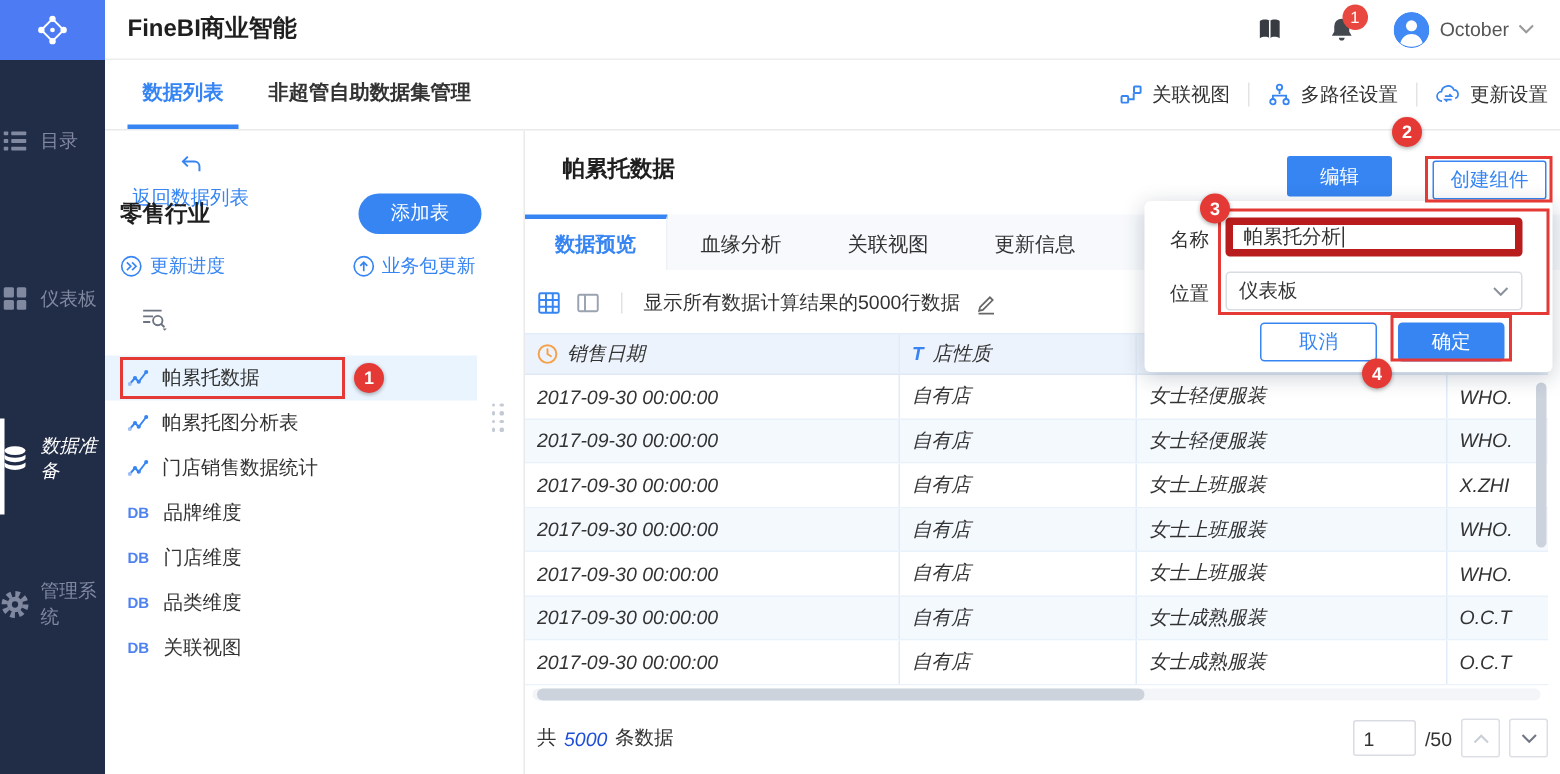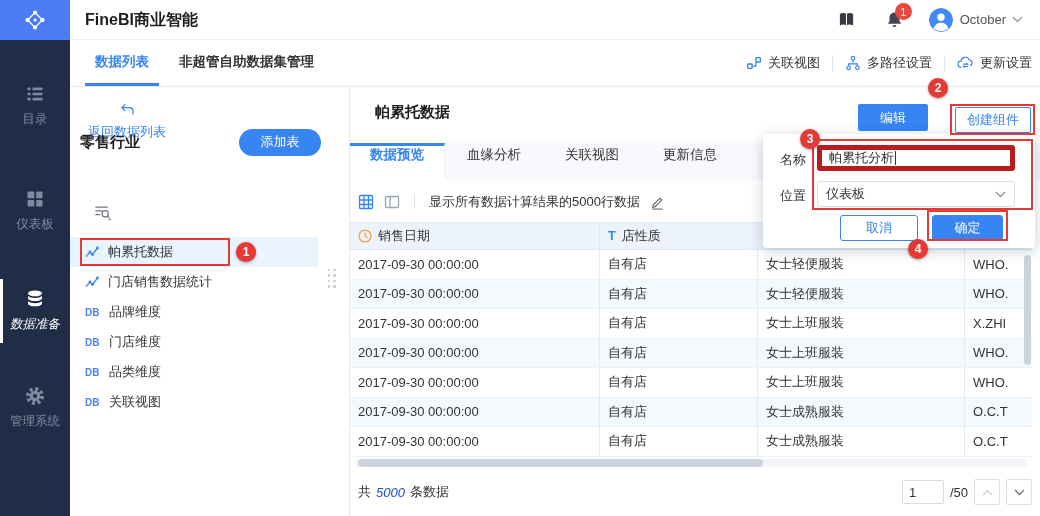--- a/index.html
+++ b/index.html
@@ -13,21 +13,21 @@
   .topbar-right{position:absolute;right:17px;top:0;height:39px;display:flex;align-items:center;}
   .tb-book{margin-right:30px;cursor:pointer;display:flex;}
   .bell-wrap{position:relative;margin-right:26px;cursor:pointer;display:flex;}
   .bell-badge{position:absolute;left:9px;top:-8px;width:17px;height:17px;border-radius:50%;background:#e8483f;color:#fff;font-size:11px;display:flex;align-items:center;justify-content:center;}
   .avatar{width:24px;height:24px;border-radius:50%;overflow:hidden;margin-right:7px;cursor:pointer;display:flex;}
   .user-name{font-size:13px;color:#555;margin-right:6px;}
   .u-chev{display:flex;cursor:pointer;}
 
   
   .sidenav{position:absolute;left:0;top:40px;width:70px;height:476px;background:#212c47;z-index:9;}
-  .nav-item{position:absolute;left:0;width:70px;display:flex;flex-direction:column;align-items:center;gap:7px;color:#8089a0;cursor:pointer;}
+  .nav-item{position:absolute;left:0;width:70px;display:flex;flex-direction:row;align-items:center;gap:7px;color:#8089a0;cursor:pointer;}
   .nav-item .nav-label{font-size:12.5px;letter-spacing:0;}
   .nav-item.active{color:#fff;}
   .nav-item.active::before{content:'';position:absolute;left:0;top:-10px;width:3px;height:64px;background:#fff;}
   #nv0{top:44px;} #nv1{top:149px;} #nv2{top:249px;font-style:italic;} #nv3{top:346px;}
 
   
   .tabbar{position:absolute;left:70px;top:40px;width:970px;height:47px;background:#fff;border-bottom:1px solid #e9e9e9;box-sizing:border-box;display:flex;align-items:stretch;z-index:8;}
   .top-tab{padding:0 10px;display:flex;align-items:center;font-size:13.5px;font-weight:bold;color:#333;border-bottom:3px solid transparent;box-sizing:border-box;cursor:pointer;}
   .top-tab.first{margin-left:15px;}
   .top-tab.second{margin-left:10px;}
@@ -56,29 +56,29 @@
   .chart-ic{width:14px;flex:0 0 14px;display:flex;}
   .drag-handle{position:absolute;left:256px;top:180px;width:12px;display:flex;flex-wrap:wrap;cursor:col-resize;}
   .drag-handle i{width:2.5px;height:2.5px;border-radius:50%;background:#c3cad4;margin:1.5px;}
 
   
   .right-panel{position:absolute;left:350px;top:87px;width:690px;height:429px;background:#fff;}
   .rp-title{position:absolute;left:25px;top:16px;margin:0;font-size:15px;color:#1f1f1f;}
   .edit-btn{position:absolute;left:508px;top:17px;width:70px;height:27px;background:#3685f2;color:#fff;border:none;border-radius:2px;font-size:13px;cursor:pointer;}
   .create-btn{position:absolute;left:605px;top:20px;width:76px;height:26px;background:#fff;color:#3685f2;border:1px solid #3685f2;border-radius:2px;font-size:13px;cursor:pointer;}
   .rp-tabs{position:absolute;left:0;top:56px;width:690px;height:37px;background:#f7f9fc;display:flex;}
-  .rp-tab{width:98px;display:flex;align-items:flex-start;justify-content:center;font-size:13.5px;color:#333;border-top:3px solid transparent;box-sizing:border-box;cursor:pointer;}
+  .rp-tab{width:98px;display:flex;align-items:center;justify-content:center;font-size:13.5px;color:#333;border-top:3px solid transparent;box-sizing:border-box;cursor:pointer;}
   .rp-tab.active{width:95px;background:#fff;border-top-color:#3685f2;color:#3685f2;font-weight:bold;border-right:1px solid #eef1f6;}
   .ctrl-row{position:absolute;left:8px;top:101px;height:28px;display:flex;align-items:center;gap:10px;}
   .ctrl-sep{width:1px;height:14px;background:#e2e2e2;margin:0 4px;}
   .ctrl-note{font-size:13px;color:#333;}
   .ctrl-ic{display:flex;cursor:pointer;}
 
   
-  .data-table{position:absolute;left:0;top:135px;width:682px;overflow:hidden;font-size:13px;color:#333;}
+  .data-table{position:absolute;left:0;top:135px;width:682px;overflow:hidden;font-size:13px;color:#333;font-style:italic;}
   .t-row{display:grid;grid-template-columns:250px 158px 207px 250px;height:29.5px;border-bottom:1px solid #e9f1fb;box-sizing:border-box;background:#fff;}
   .t-head{height:28px;background:#edf3fc;border-top:1px solid #e3edf9;border-bottom:1px solid #dfe9f6;}
   .t-cell{display:flex;align-items:center;padding-left:8px;gap:6px;border-right:1px solid #e2ecf8;box-sizing:border-box;overflow:hidden;white-space:nowrap;}
   .t-body .t-row:nth-child(even){background:#f4f9fe;}
   .t-type{color:#3685f2;font-weight:bold;font-size:12.5px;}
   .hscroll{position:absolute;left:5px;top:372px;width:672px;height:8px;background:#f3f5f8;border-radius:4px;}
   .hscroll .thumb{position:absolute;left:3px;top:0;width:405px;height:8px;background:#ccd3dd;border-radius:4px;cursor:pointer;}
   .vscroll{position:absolute;left:674px;top:166px;width:7px;height:204px;}
   .vscroll .thumb{position:absolute;left:0;top:2px;width:7px;height:110px;background:#ccd3dd;border-radius:4px;cursor:pointer;}
 
@@ -255,20 +255,40 @@
             <path d="M5.5 1.5L2 5l3.5 3.5"></path>
             <path d="M2 5h8.3a3.6 3.6 0 0 1 3.6 3.6V12"></path>
           </svg>
       </span>
       <span>返回数据列表</span>
     </div>
     <div class="pkg-row">
       <span class="pkg-title">零售行业</span>
       <button class="add-btn">添加表</button>
     </div>
+    <div class="upd-row">
+      <span class="upd-link">
+        <span style="display:flex;">
+          <svg width="15" height="15" viewBox="0 0 16 16" fill="none" stroke="#3685f2" stroke-width="1.2">
+              <circle cx="8" cy="8" r="6.8"></circle>
+              <path d="M4.9 5.2L7.7 8 4.9 10.8M8.6 5.2L11.4 8 8.6 10.8"></path>
+            </svg>
+        </span>
+        <span>更新进度</span>
+      </span>
+      <span class="upd-link">
+        <span style="display:flex;">
+          <svg width="15" height="15" viewBox="0 0 16 16" fill="none" stroke="#3685f2" stroke-width="1.2">
+              <circle cx="8" cy="8" r="6.8"></circle>
+              <path d="M8 11.6V5.4M5.5 7.7L8 5.2l2.5 2.5"></path>
+            </svg>
+        </span>
+        <span>业务包更新</span>
+      </span>
+    </div>
     <div class="search-row">
       <span class="adv-icon">
         <svg width="18" height="17" viewBox="0 0 19 17" fill="none" stroke="#6b7280" stroke-width="1.3">
             <path d="M1.5 2.8h13M1.5 6.8h7M1.5 10.8h5"></path>
             <circle cx="11.8" cy="9.8" r="3.3"></circle>
             <path d="M14.2 12.2l2.3 2.3"></path>
             <path d="M15.2 15.4h3l-1.5 1.6z" fill="#6b7280" stroke="none"></path>
           </svg>
       </span>
     </div>
@@ -277,20 +297,32 @@
         <span class="chart-ic">
           <svg width="14" height="14" viewBox="0 0 14 14">
               <path d="M1.5 11l3.5-4 2.5 2.5L12.5 3" fill="none" stroke="#3685f2" stroke-width="1.3"></path>
               <circle cx="1.5" cy="11" r="1.4" fill="#9fc0f7"></circle>
               <circle cx="5" cy="7" r="1.4" fill="#3685f2"></circle>
               <circle cx="7.5" cy="9.5" r="1.4" fill="#3685f2"></circle>
               <circle cx="12.5" cy="3" r="1.4" fill="#3685f2"></circle>
             </svg>
         </span>
         <span>帕累托数据</span>
+      </li>
+      <li class="tbl-item">
+        <span class="chart-ic">
+          <svg width="14" height="14" viewBox="0 0 14 14">
+              <path d="M1.5 11l3.5-4 2.5 2.5L12.5 3" fill="none" stroke="#3685f2" stroke-width="1.3"></path>
+              <circle cx="1.5" cy="11" r="1.4" fill="#9fc0f7"></circle>
+              <circle cx="5" cy="7" r="1.4" fill="#3685f2"></circle>
+              <circle cx="7.5" cy="9.5" r="1.4" fill="#3685f2"></circle>
+              <circle cx="12.5" cy="3" r="1.4" fill="#3685f2"></circle>
+            </svg>
+        </span>
+        <span>帕累托图分析表</span>
       </li>
       <li class="tbl-item">
         <span class="chart-ic">
           <svg width="14" height="14" viewBox="0 0 14 14">
               <path d="M1.5 11l3.5-4 2.5 2.5L12.5 3" fill="none" stroke="#3685f2" stroke-width="1.3"></path>
               <circle cx="1.5" cy="11" r="1.4" fill="#9fc0f7"></circle>
               <circle cx="5" cy="7" r="1.4" fill="#3685f2"></circle>
               <circle cx="7.5" cy="9.5" r="1.4" fill="#3685f2"></circle>
               <circle cx="12.5" cy="3" r="1.4" fill="#3685f2"></circle>
             </svg>

